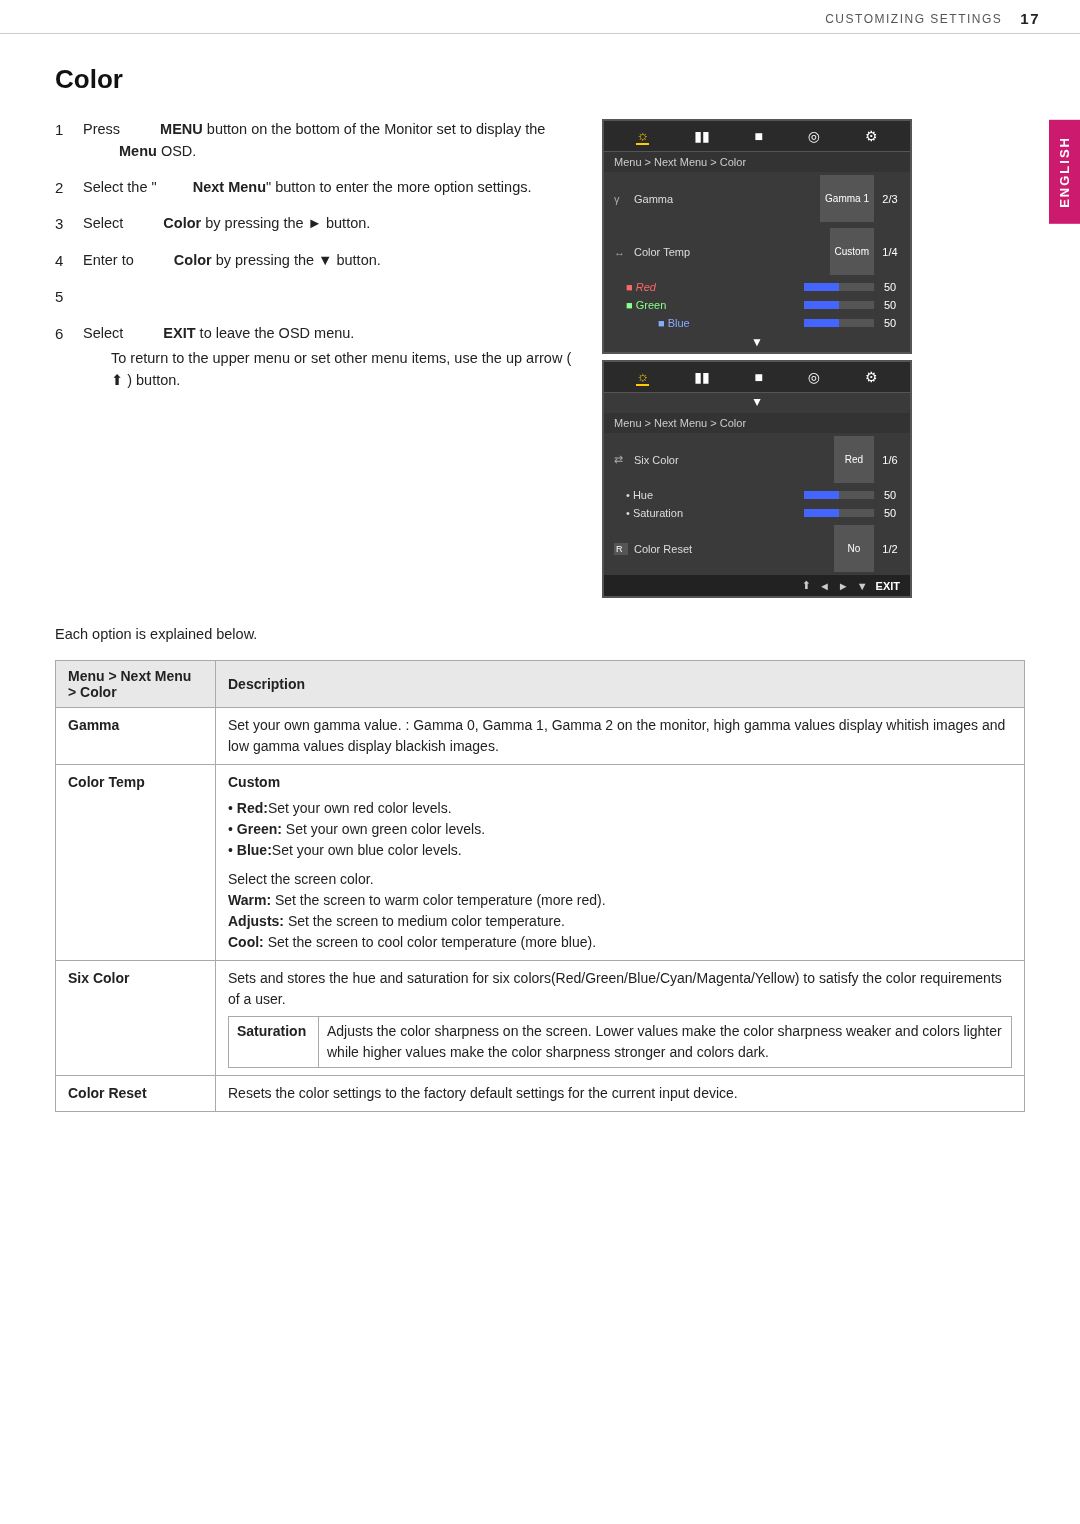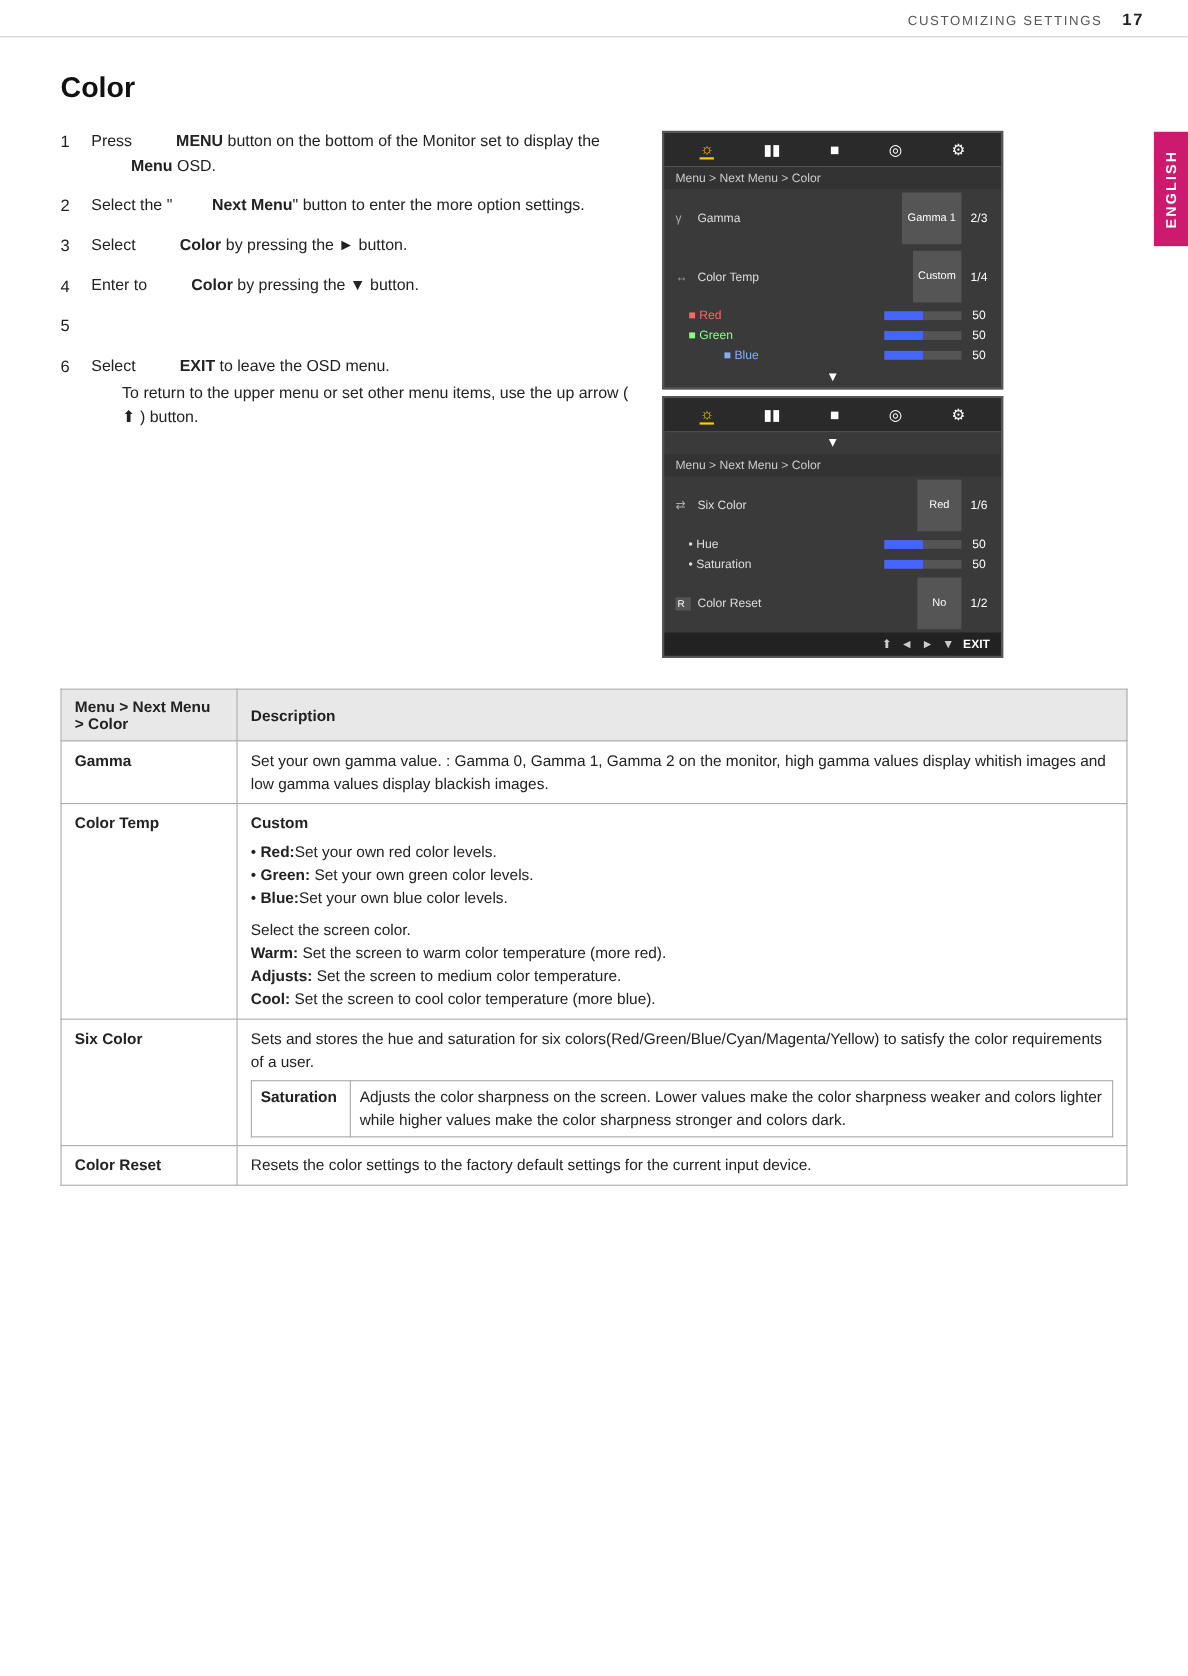--- a/index.html
+++ b/index.html
@@ -336,21 +336,21 @@
         </div>
 
         <div class="osd-row">
           <span class="osd-symbol">↔</span>
           <span class="osd-label">Color Temp</span>
           <span class="osd-value-tag">Custom</span>
           <span class="osd-value-num">1/4</span>
         </div>
 
         <div class="osd-row osd-row-indent">
-          <span class="osd-label" style="color:#ff6666;">■ Red</span>
+          <span class="osd-label" style="color:#ff6666;font-style:italic;">■ Red</span>
           <div class="osd-bar-container">
               <div class="osd-bar-fill" style="background:#4466ff;width:50%;"></div>
             </div>
           <span class="osd-value-num">50</span>
         </div>
 
         <div class="osd-row osd-row-indent">
           <span class="osd-label" style="color:#88ff88;">■ Green</span>
           <div class="osd-bar-container">
               <div class="osd-bar-fill" style="background:#4466ff;width:50%;"></div>
@@ -418,20 +418,21 @@
           <span class="osd-nav-btn">◄</span>
           <span class="osd-nav-btn">►</span>
           <span class="osd-nav-btn">▼</span>
           <span class="osd-exit-btn">EXIT</span>
         </div>
       </div>
 
     </div>
   </div>
 
+  <div class="each-option-text">Each option is explained below.</div>
 
   <table class="options-table">
     <thead>
       <tr>
         <th>Menu &gt; Next Menu &gt; Color</th>
         <th>Description</th>
       </tr>
     </thead>
     <tbody>
 

